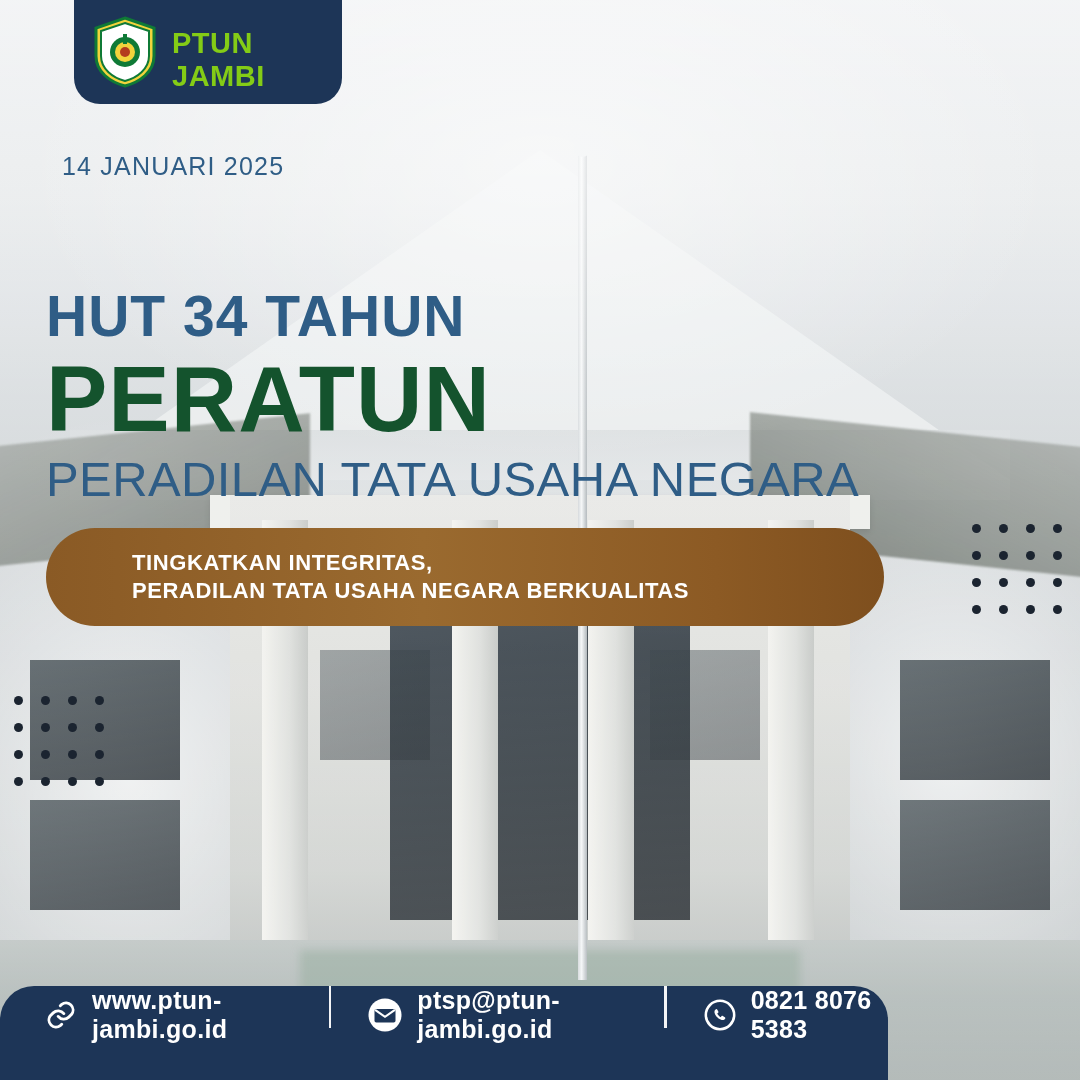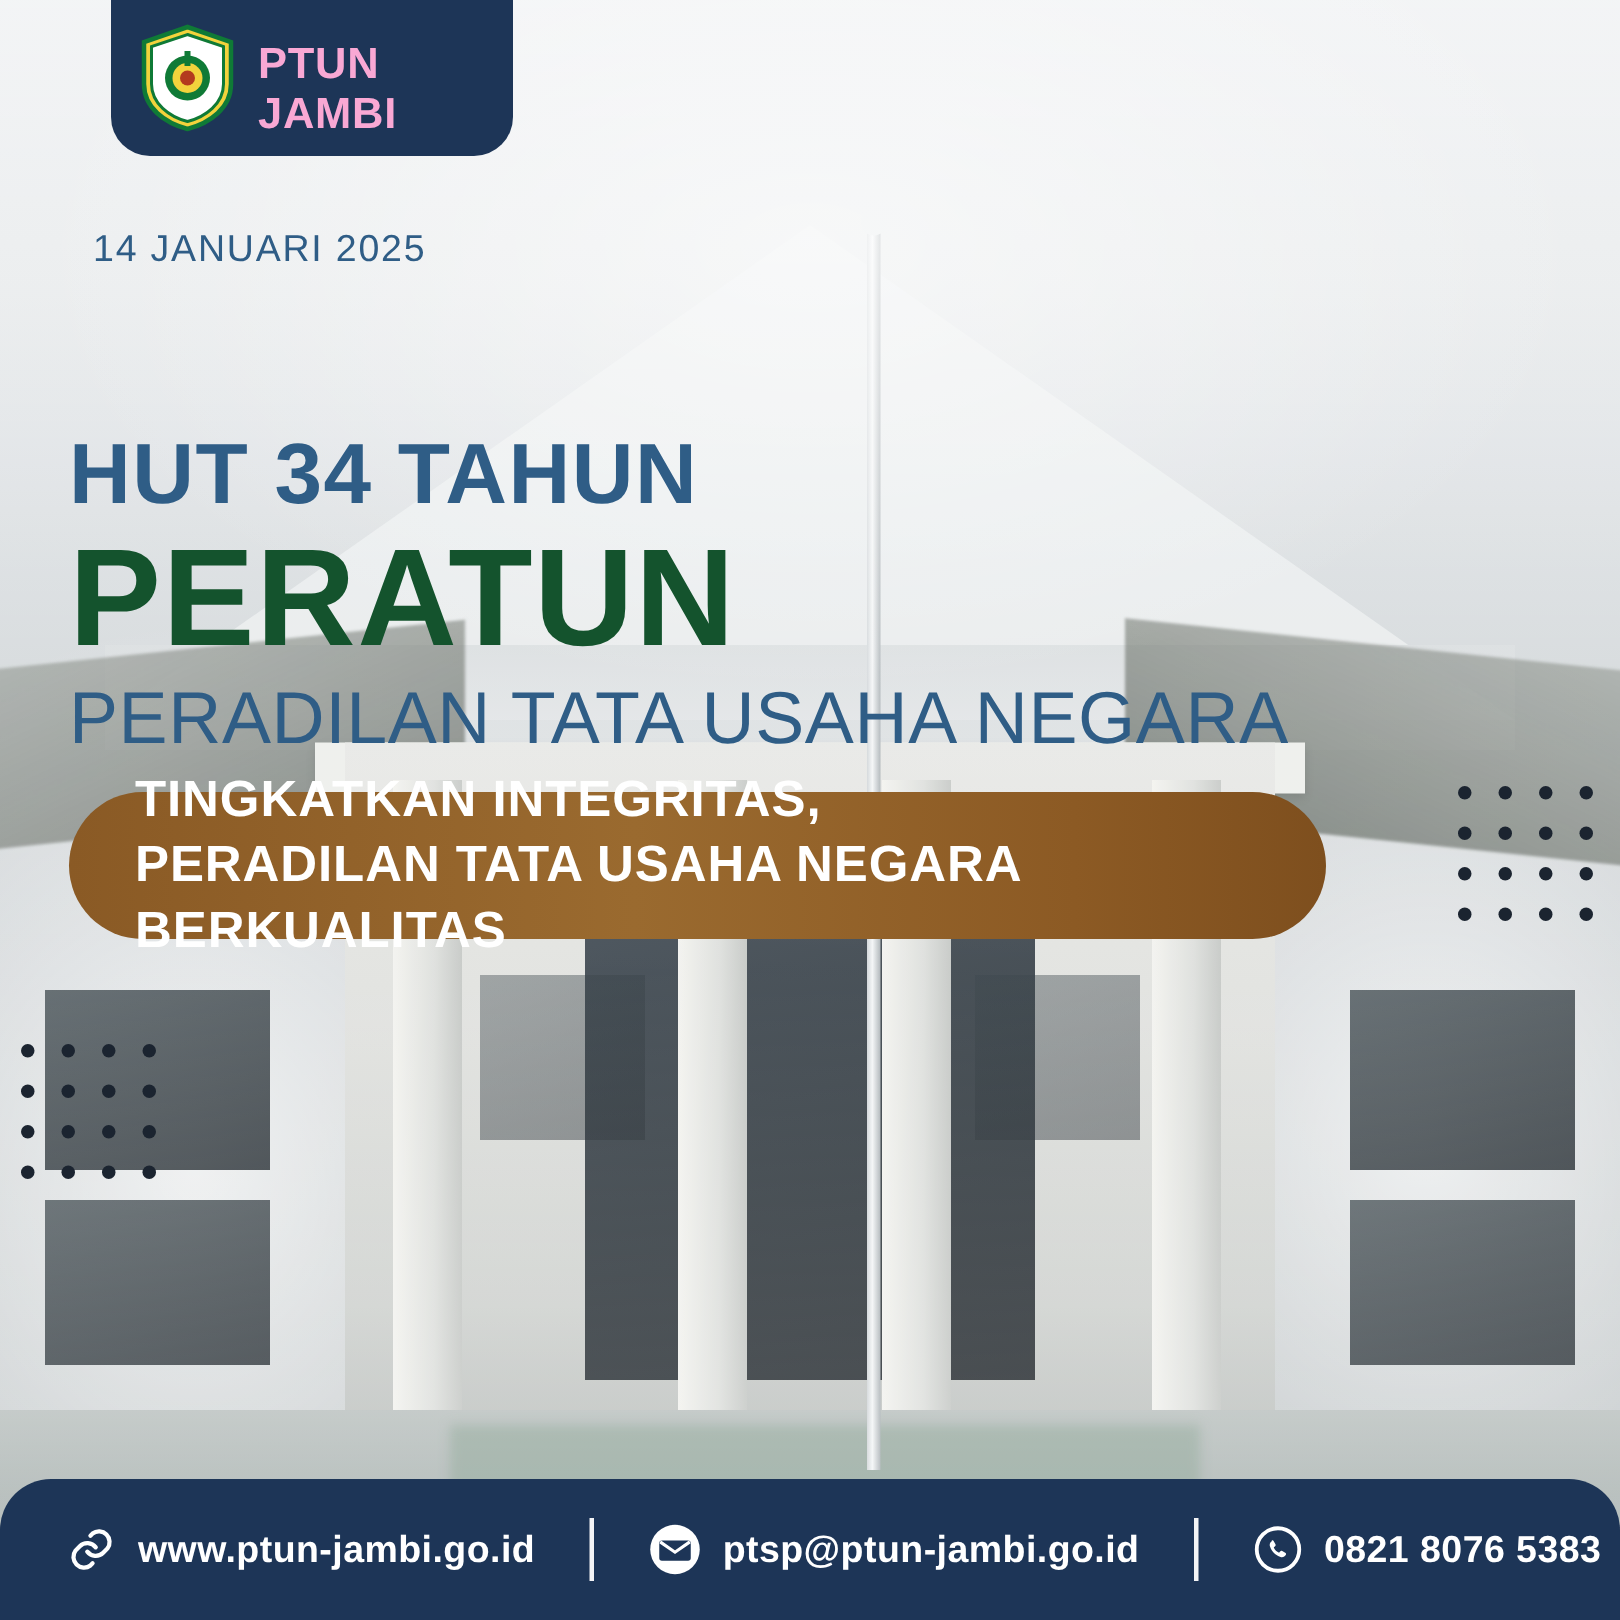--- a/index.html
+++ b/index.html
@@ -130,21 +130,21 @@
     padding-left:18px;
     gap:14px;
   }
   .crest {
     width:66px; height:72px;
     position:relative;
     flex:0 0 auto;
   }
   .crest svg { display:block; }
   .logo-text {
-    color:#f9a8d4;
+    color:#84cc16;
     font-size:29px;
     font-weight:bold;
     letter-spacing:0.5px;
     margin-top:16px;
   }
 
   
   .date {
     position:absolute; left:62px; top:152px;
     color:#2f5d86;
@@ -177,44 +177,45 @@
   .tagline {
     position:absolute; left:46px; top:528px;
     width:838px; height:98px;
     background:linear-gradient(to right, #8a5a25 0%, #9a6a2f 45%, #8c5a24 80%, #7e4f1e 100%);
     border-radius:49px;
     display:flex; flex-direction:column; justify-content:center;
     padding-left:44px;
   }
   .tagline span {
     color:#ffffff;
-    font-size:34px;
+    font-size:22px;
     font-weight:bold;
     letter-spacing:0.6px;
     line-height:1.28;
+    margin-left:42px;
   }
 
   
   .dots { position:absolute; display:grid; gap:18px; }
   .dots span {
     width:9px; height:9px; border-radius:50%;
     background:#1b2430;
     display:block;
   }
   .dots-right { right:18px; top:524px; grid-template-columns:repeat(4, 9px); }
   .dots-left  { left:14px;  top:696px; grid-template-columns:repeat(4, 9px); }
 
   
   .footer {
     position:absolute; left:0; bottom:0;
-    width:1080px; height:94px;
+    width:888px; height:94px;
     background:#1d3557;
     border-top-left-radius:34px;
     border-top-right-radius:34px;
-    display:flex; align-items:center;
+    display:flex; align-items:flex-start;
     padding-left:44px;
     gap:36px;
   }
   .fitem { display:flex; align-items:center; gap:14px; }
   .fitem .ftext {
     color:#ffffff; font-size:25px; font-weight:bold; letter-spacing:0.3px;
   }
   .fsep { width:3px; height:42px; background:#ffffff; opacity:0.95; }
   .ficon svg { display:block; }
 </style>

